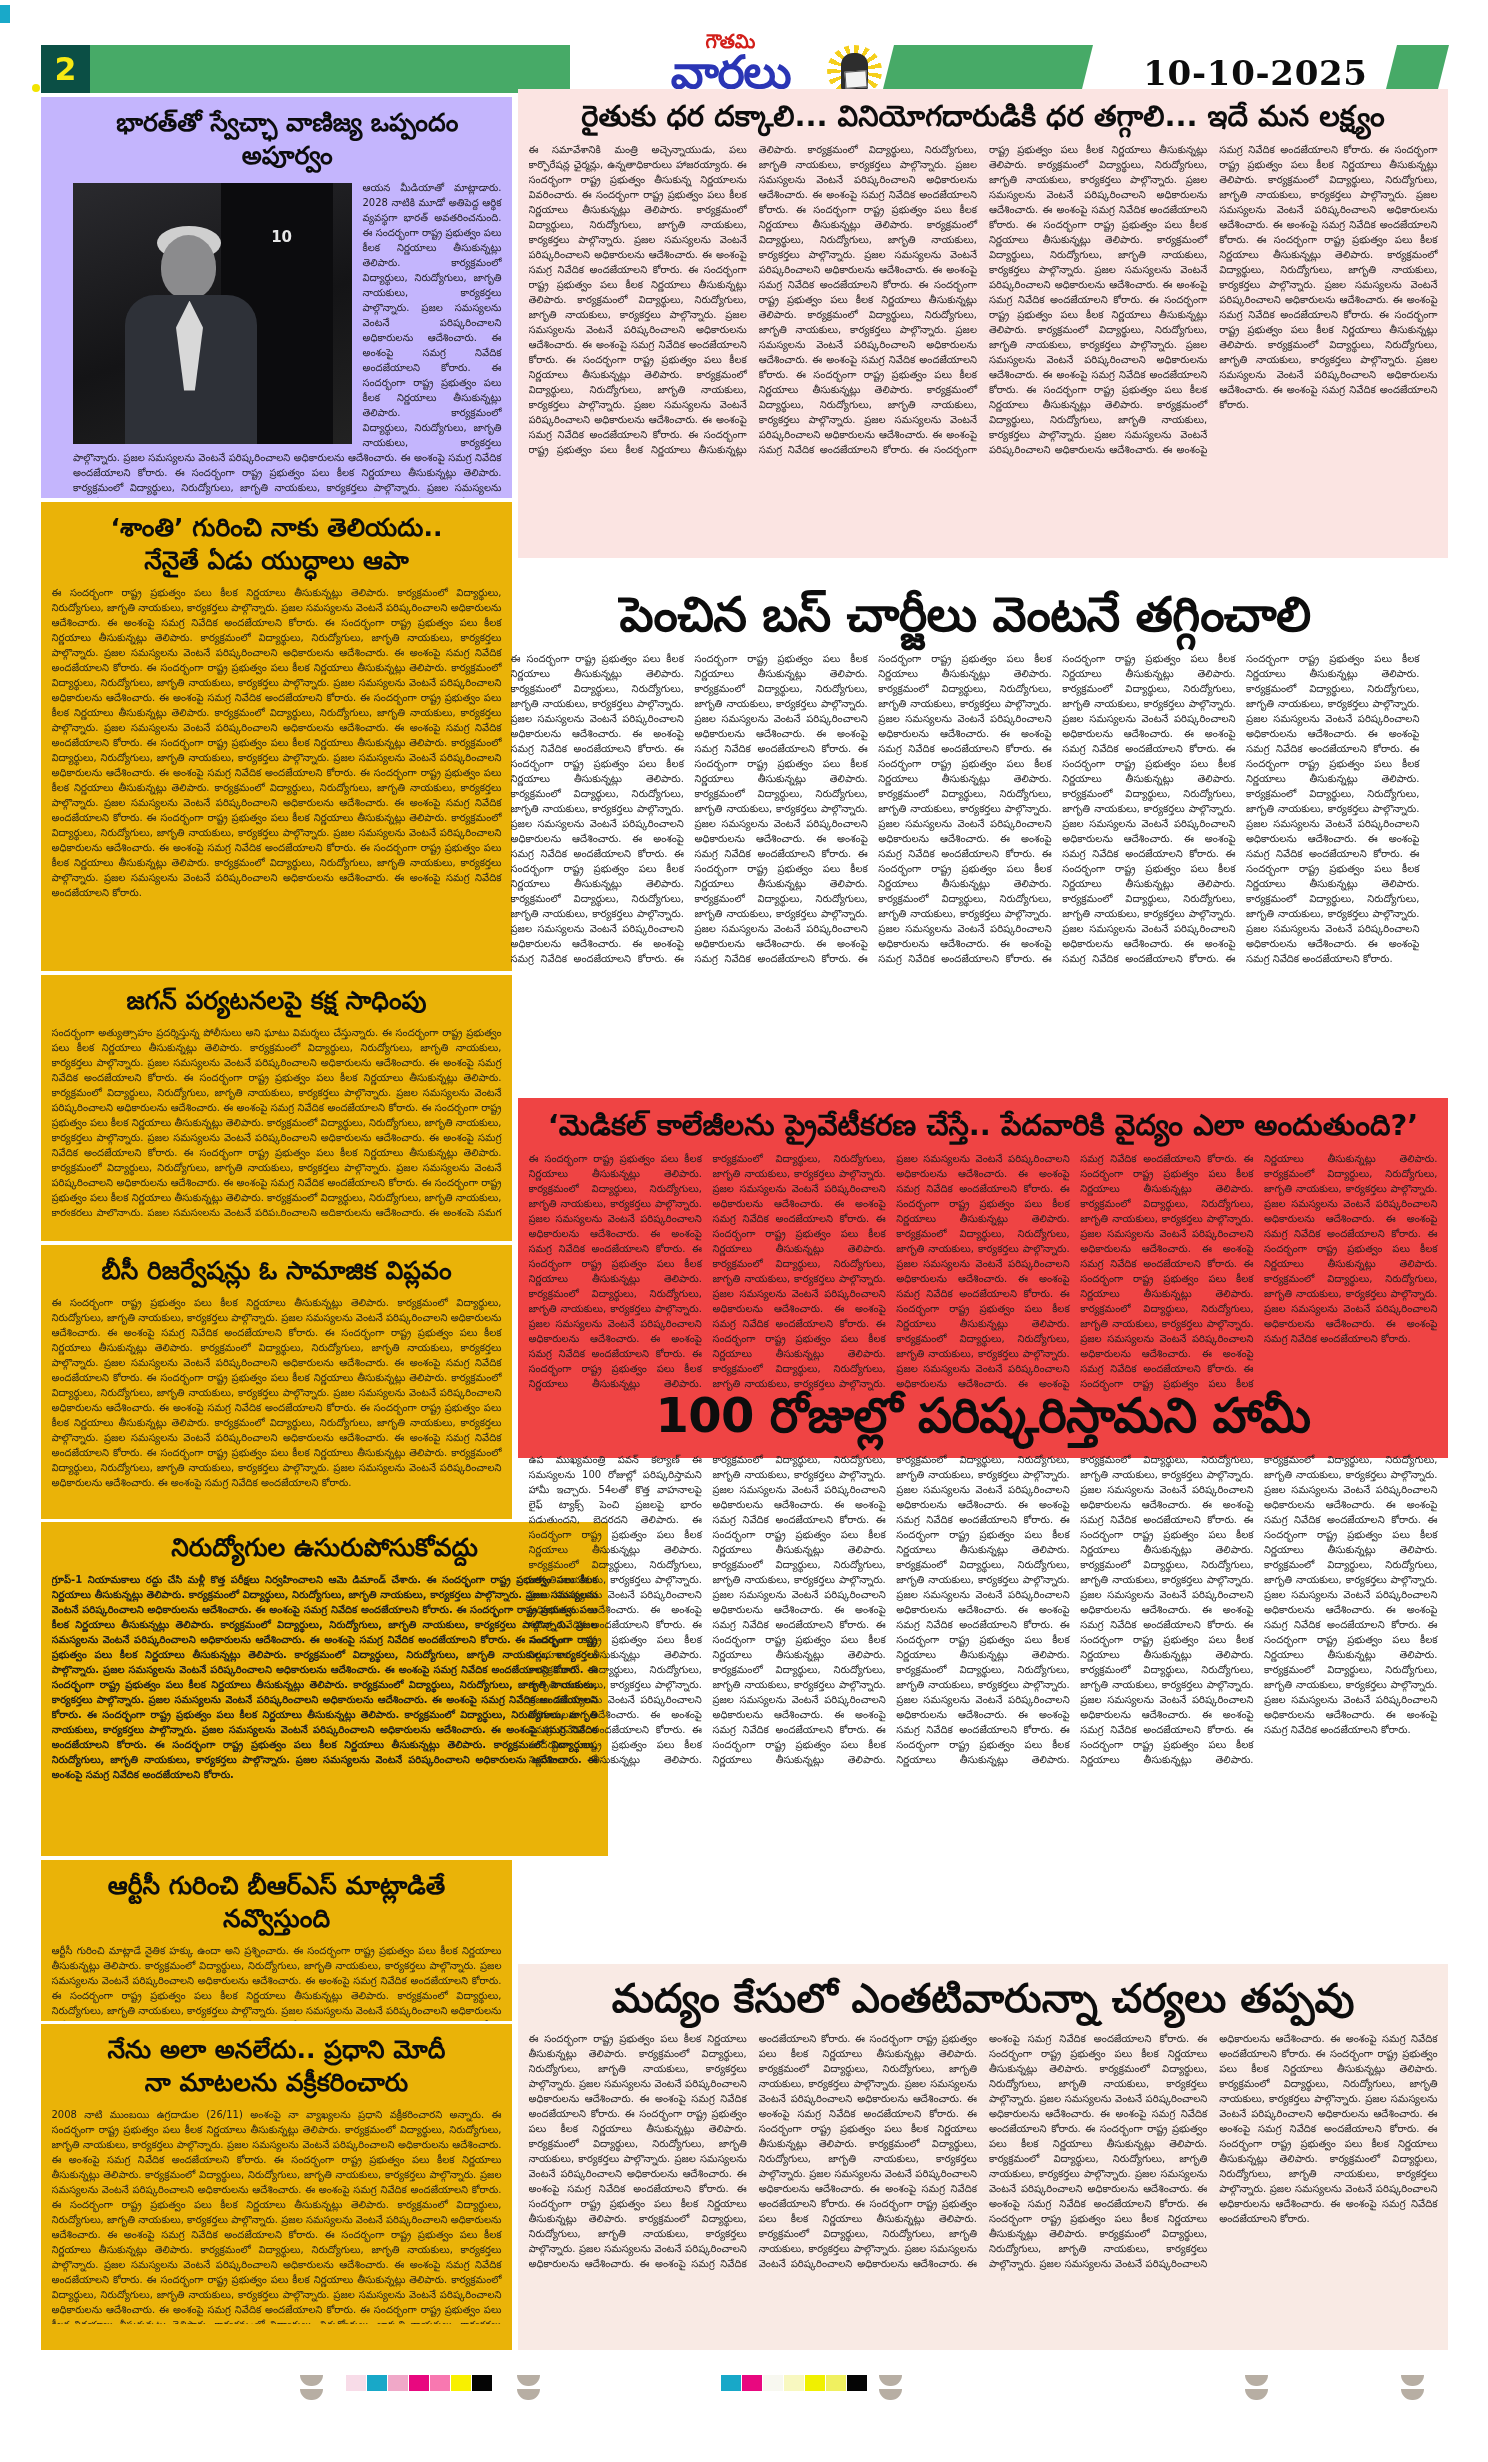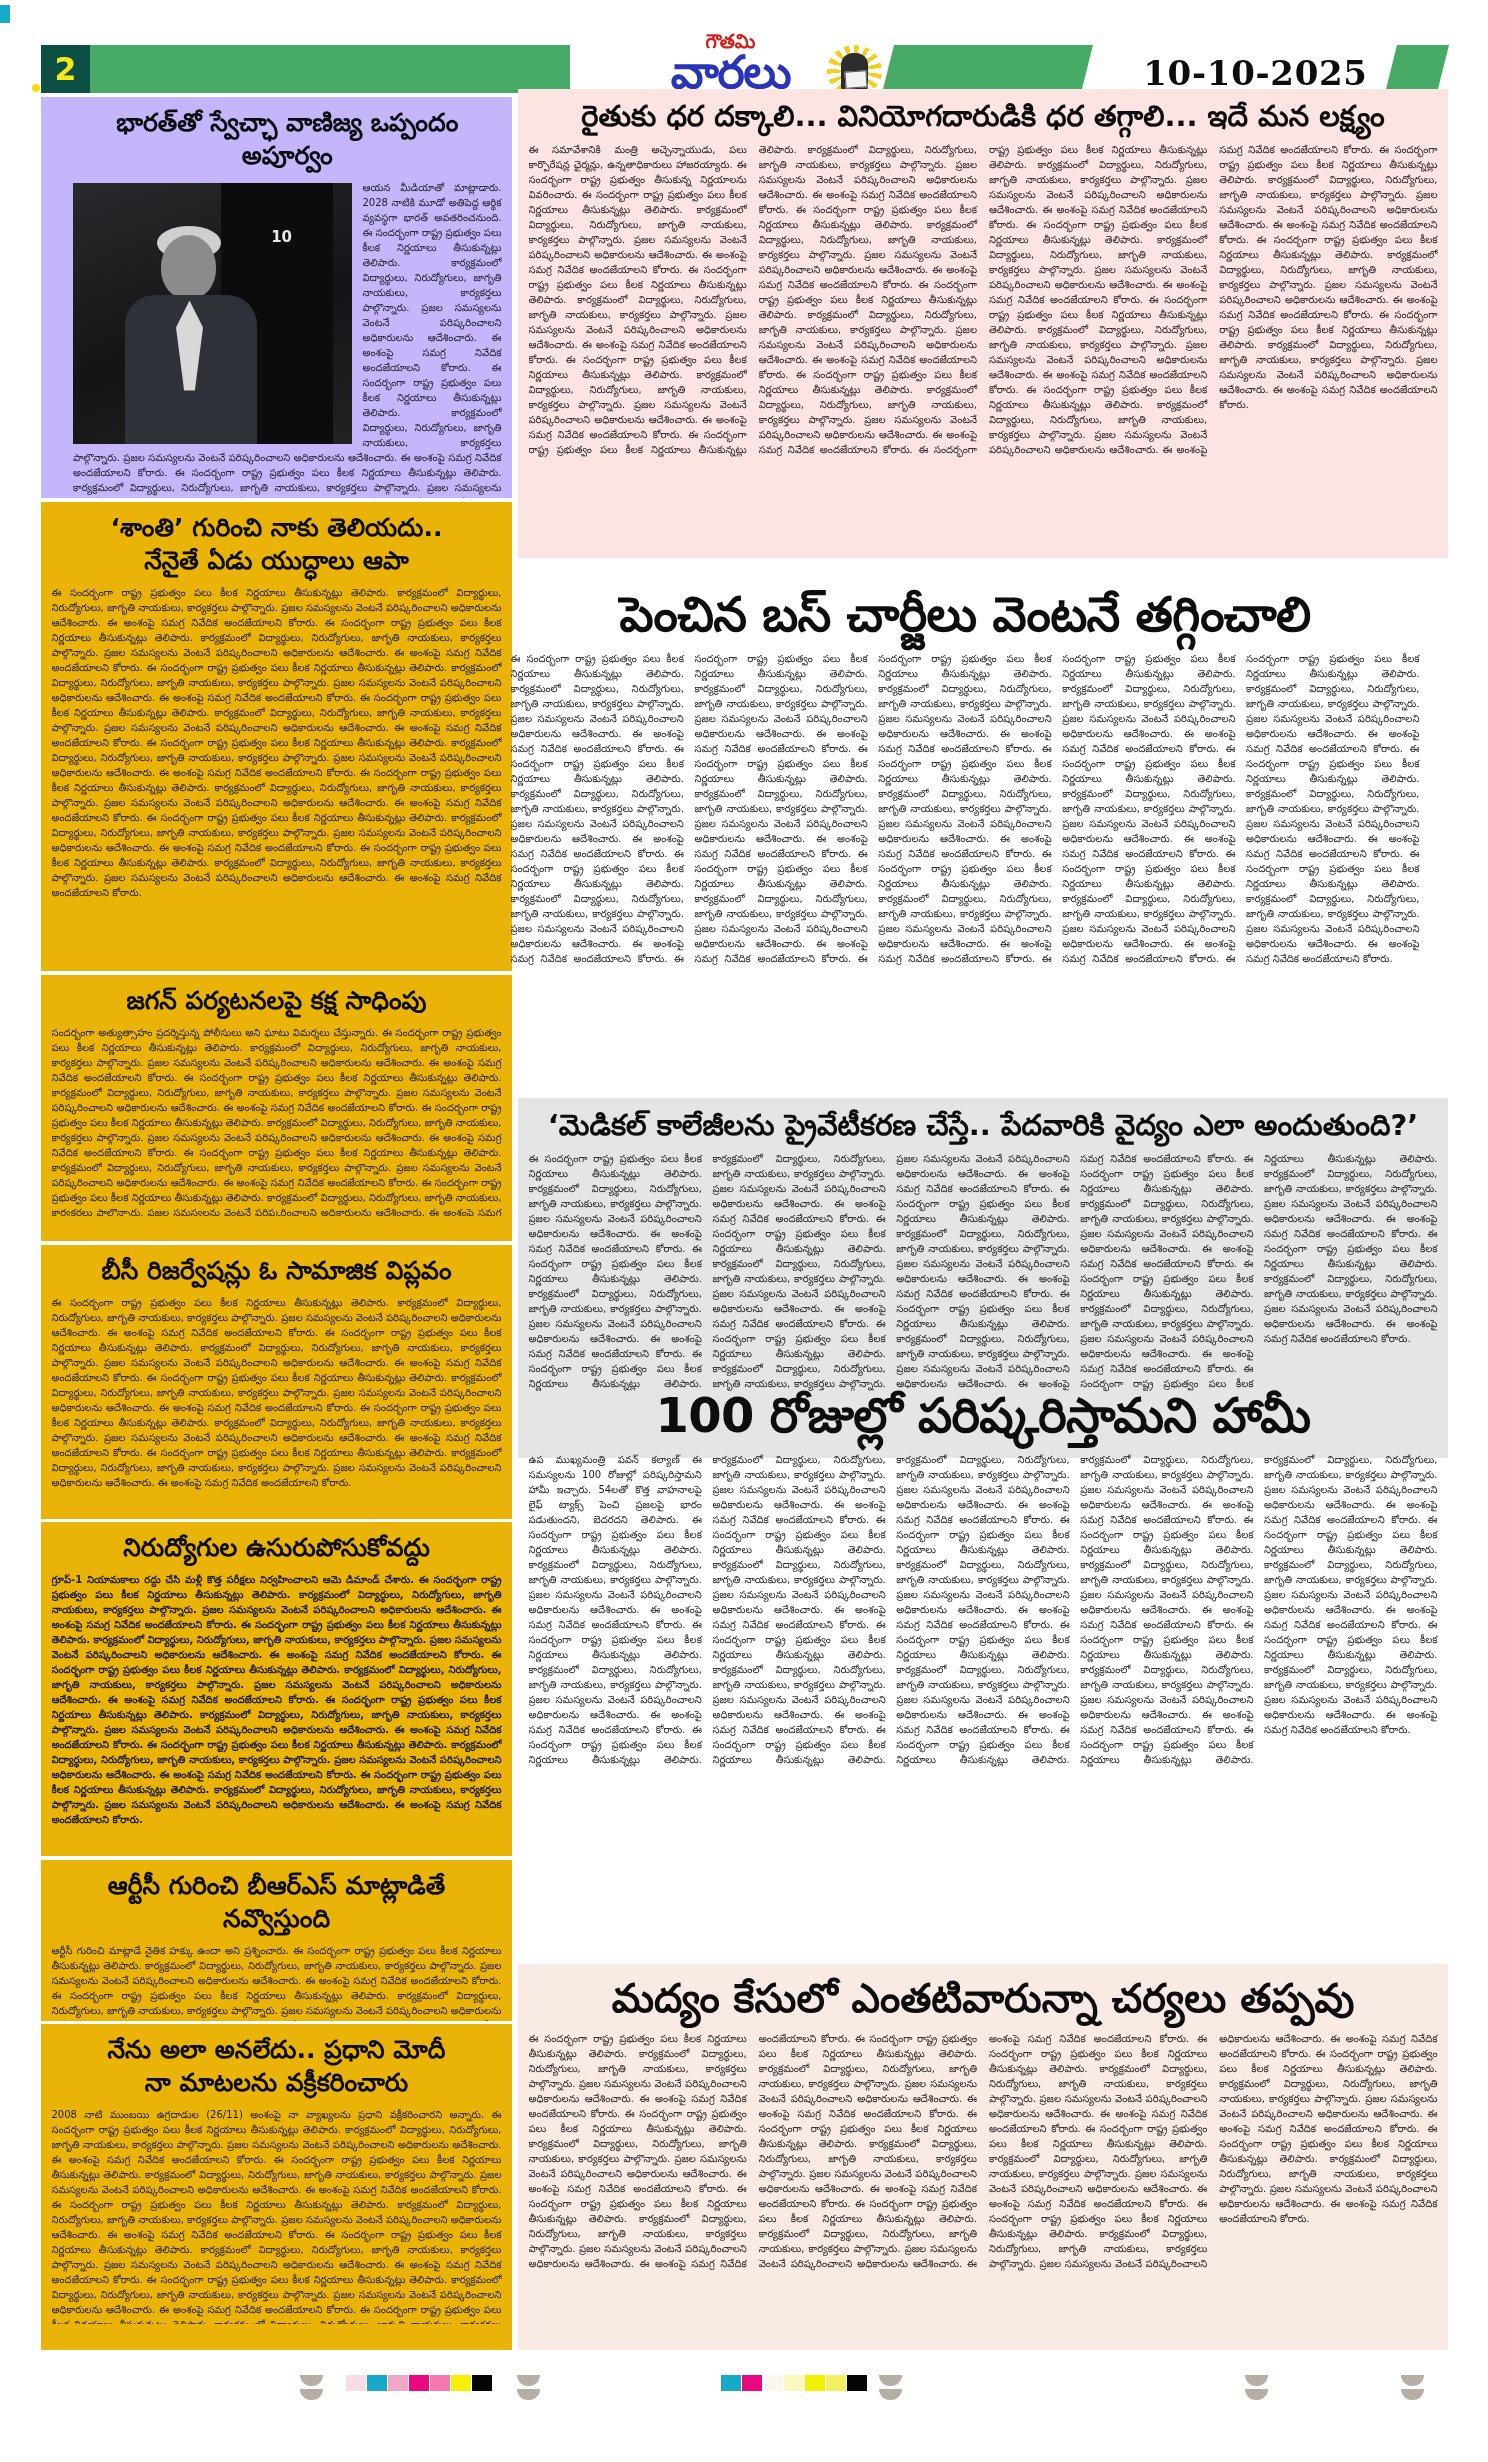--- a/index.html
+++ b/index.html
@@ -46,21 +46,21 @@
   .hl-xl{font-size:48px;line-height:1.05;font-weight:900;letter-spacing:-0.7px;margin:4.5px 0 12px;white-space:nowrap;}
   .hl-lg{font-size:40px;line-height:1.1;font-weight:900;margin:4.5px 0 10.5px;white-space:nowrap;}
   .body{font-size:10px;line-height:1.5;text-align:justify;color:#1d1d1d;overflow:hidden;}
   .cols-4{column-count:4;column-gap:12px;}
   .cols-5{column-count:5;column-gap:10.5px;}
 
   
   .bg-mint{background:#c4b5fd;padding-left:32px;}
   .bg-cyan{background:#eab308;}
   .bg-pink{background:#fbe4e2;}
-  .bg-gray{background:#e5e5e5;}
+  .bg-gray{background:#ef4444;}
   .bg-cream{background:#f9eae4;}
 
   
   .photo{float:left;width:279px;height:261px;margin:3px 10.5px 4.5px 0;position:relative;
          background:linear-gradient(160deg,#2a2a2e 0%,#141416 55%,#222 100%);overflow:hidden;}
   .photo .door{position:absolute;right:19.5px;top:0;width:112px;height:100%;background:#0c0c0e;}
   .photo .doorno{position:absolute;right:60px;top:43px;color:#e8e8e8;font-size:15px;font-weight:bold;}
   .photo .man-head{position:absolute;left:88px;top:52px;width:55px;height:64px;border-radius:50% 50% 46% 46%;
          background:#8b8b8d;}
   .photo .man-hair{position:absolute;left:84px;top:43px;width:64px;height:34px;border-radius:50%;background:#cfcfcf;}
@@ -128,21 +128,21 @@
     </div>
   </div>
 
   <div class="art bg-cyan" style="left:41px;top:1245px;width:471px;height:274px;">
     <div class="hl hl-left">బీసీ రిజర్వేషన్లు ఓ సామాజిక విప్లవం</div>
     <div class="body" style="height:199px;">
       <span> ఈ సందర్భంగా రాష్ట్ర ప్రభుత్వం పలు కీలక నిర్ణయాలు తీసుకున్నట్లు తెలిపారు. కార్యక్రమంలో విద్యార్థులు, నిరుద్యోగులు, జాగృతి నాయకులు, కార్యకర్తలు పాల్గొన్నారు. ప్రజల సమస్యలను వెంటనే పరిష్కరించాలని అధికారులను ఆదేశించారు. ఈ అంశంపై సమగ్ర నివేదిక అందజేయాలని కోరారు. ఈ సందర్భంగా రాష్ట్ర ప్రభుత్వం పలు కీలక నిర్ణయాలు తీసుకున్నట్లు తెలిపారు. కార్యక్రమంలో విద్యార్థులు, నిరుద్యోగులు, జాగృతి నాయకులు, కార్యకర్తలు పాల్గొన్నారు. ప్రజల సమస్యలను వెంటనే పరిష్కరించాలని అధికారులను ఆదేశించారు. ఈ అంశంపై సమగ్ర నివేదిక అందజేయాలని కోరారు. ఈ సందర్భంగా రాష్ట్ర ప్రభుత్వం పలు కీలక నిర్ణయాలు తీసుకున్నట్లు తెలిపారు. కార్యక్రమంలో విద్యార్థులు, నిరుద్యోగులు, జాగృతి నాయకులు, కార్యకర్తలు పాల్గొన్నారు. ప్రజల సమస్యలను వెంటనే పరిష్కరించాలని అధికారులను ఆదేశించారు. ఈ అంశంపై సమగ్ర నివేదిక అందజేయాలని కోరారు. ఈ సందర్భంగా రాష్ట్ర ప్రభుత్వం పలు కీలక నిర్ణయాలు తీసుకున్నట్లు తెలిపారు. కార్యక్రమంలో విద్యార్థులు, నిరుద్యోగులు, జాగృతి నాయకులు, కార్యకర్తలు పాల్గొన్నారు. ప్రజల సమస్యలను వెంటనే పరిష్కరించాలని అధికారులను ఆదేశించారు. ఈ అంశంపై సమగ్ర నివేదిక అందజేయాలని కోరారు. ఈ సందర్భంగా రాష్ట్ర ప్రభుత్వం పలు కీలక నిర్ణయాలు తీసుకున్నట్లు తెలిపారు. కార్యక్రమంలో విద్యార్థులు, నిరుద్యోగులు, జాగృతి నాయకులు, కార్యకర్తలు పాల్గొన్నారు. ప్రజల సమస్యలను వెంటనే పరిష్కరించాలని అధికారులను ఆదేశించారు. ఈ అంశంపై సమగ్ర నివేదిక అందజేయాలని కోరారు.</span>
     </div>
   </div>
 
-  <div class="art bg-cyan" style="left:41px;top:1522px;width:471px;height:334px;">
+  <div class="art bg-cyan" style="left:41px;top:1522px;width:567px;height:334px;">
     <div class="hl hl-left">నిరుద్యోగుల ఉసురుపోసుకోవద్దు</div>
     <div class="body" style="height:259px;font-weight:bold;">
       <span>గ్రూప్-1 నియామకాలు రద్దు చేసి మళ్లీ కొత్త పరీక్షలు నిర్వహించాలని ఆమె డిమాండ్ చేశారు.</span>
       <span> ఈ సందర్భంగా రాష్ట్ర ప్రభుత్వం పలు కీలక నిర్ణయాలు తీసుకున్నట్లు తెలిపారు. కార్యక్రమంలో విద్యార్థులు, నిరుద్యోగులు, జాగృతి నాయకులు, కార్యకర్తలు పాల్గొన్నారు. ప్రజల సమస్యలను వెంటనే పరిష్కరించాలని అధికారులను ఆదేశించారు. ఈ అంశంపై సమగ్ర నివేదిక అందజేయాలని కోరారు. ఈ సందర్భంగా రాష్ట్ర ప్రభుత్వం పలు కీలక నిర్ణయాలు తీసుకున్నట్లు తెలిపారు. కార్యక్రమంలో విద్యార్థులు, నిరుద్యోగులు, జాగృతి నాయకులు, కార్యకర్తలు పాల్గొన్నారు. ప్రజల సమస్యలను వెంటనే పరిష్కరించాలని అధికారులను ఆదేశించారు. ఈ అంశంపై సమగ్ర నివేదిక అందజేయాలని కోరారు. ఈ సందర్భంగా రాష్ట్ర ప్రభుత్వం పలు కీలక నిర్ణయాలు తీసుకున్నట్లు తెలిపారు. కార్యక్రమంలో విద్యార్థులు, నిరుద్యోగులు, జాగృతి నాయకులు, కార్యకర్తలు పాల్గొన్నారు. ప్రజల సమస్యలను వెంటనే పరిష్కరించాలని అధికారులను ఆదేశించారు. ఈ అంశంపై సమగ్ర నివేదిక అందజేయాలని కోరారు. ఈ సందర్భంగా రాష్ట్ర ప్రభుత్వం పలు కీలక నిర్ణయాలు తీసుకున్నట్లు తెలిపారు. కార్యక్రమంలో విద్యార్థులు, నిరుద్యోగులు, జాగృతి నాయకులు, కార్యకర్తలు పాల్గొన్నారు. ప్రజల సమస్యలను వెంటనే పరిష్కరించాలని అధికారులను ఆదేశించారు. ఈ అంశంపై సమగ్ర నివేదిక అందజేయాలని కోరారు. ఈ సందర్భంగా రాష్ట్ర ప్రభుత్వం పలు కీలక నిర్ణయాలు తీసుకున్నట్లు తెలిపారు. కార్యక్రమంలో విద్యార్థులు, నిరుద్యోగులు, జాగృతి నాయకులు, కార్యకర్తలు పాల్గొన్నారు. ప్రజల సమస్యలను వెంటనే పరిష్కరించాలని అధికారులను ఆదేశించారు. ఈ అంశంపై సమగ్ర నివేదిక అందజేయాలని కోరారు. ఈ సందర్భంగా రాష్ట్ర ప్రభుత్వం పలు కీలక నిర్ణయాలు తీసుకున్నట్లు తెలిపారు. కార్యక్రమంలో విద్యార్థులు, నిరుద్యోగులు, జాగృతి నాయకులు, కార్యకర్తలు పాల్గొన్నారు. ప్రజల సమస్యలను వెంటనే పరిష్కరించాలని అధికారులను ఆదేశించారు. ఈ అంశంపై సమగ్ర నివేదిక అందజేయాలని కోరారు.</span>
     </div>
   </div>
 
   <div class="art bg-cyan" style="left:41px;top:1860px;width:471px;height:161px;">
     <div class="hl hl-left">ఆర్టీసీ గురించి బీఆర్ఎస్ మాట్లాడితే నవ్వొస్తుంది</div>
     <div class="body" style="height:90px;">

